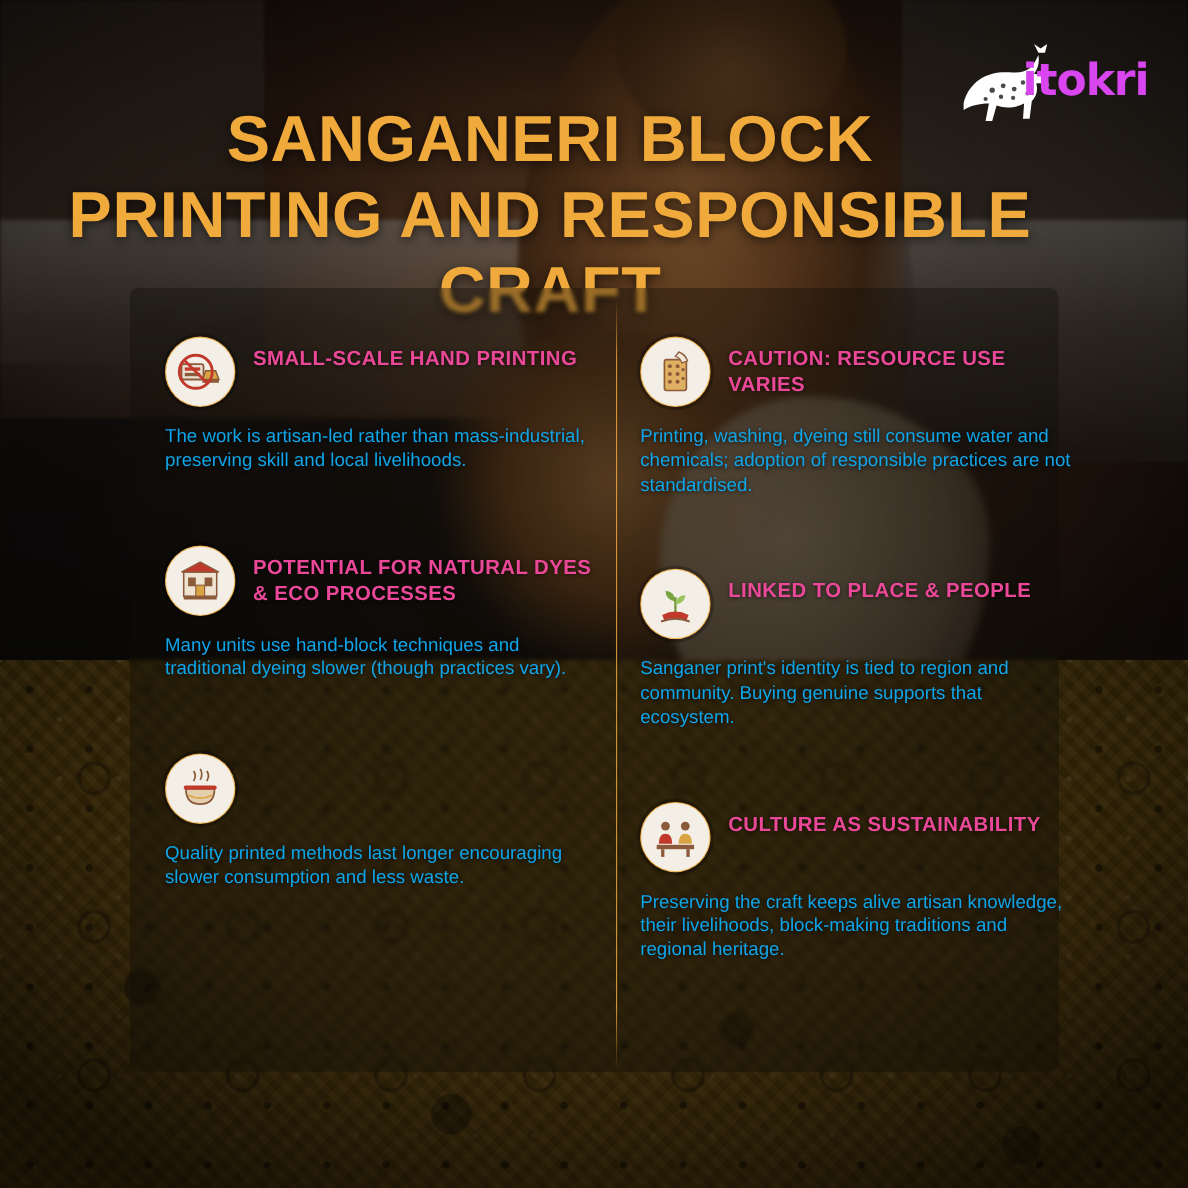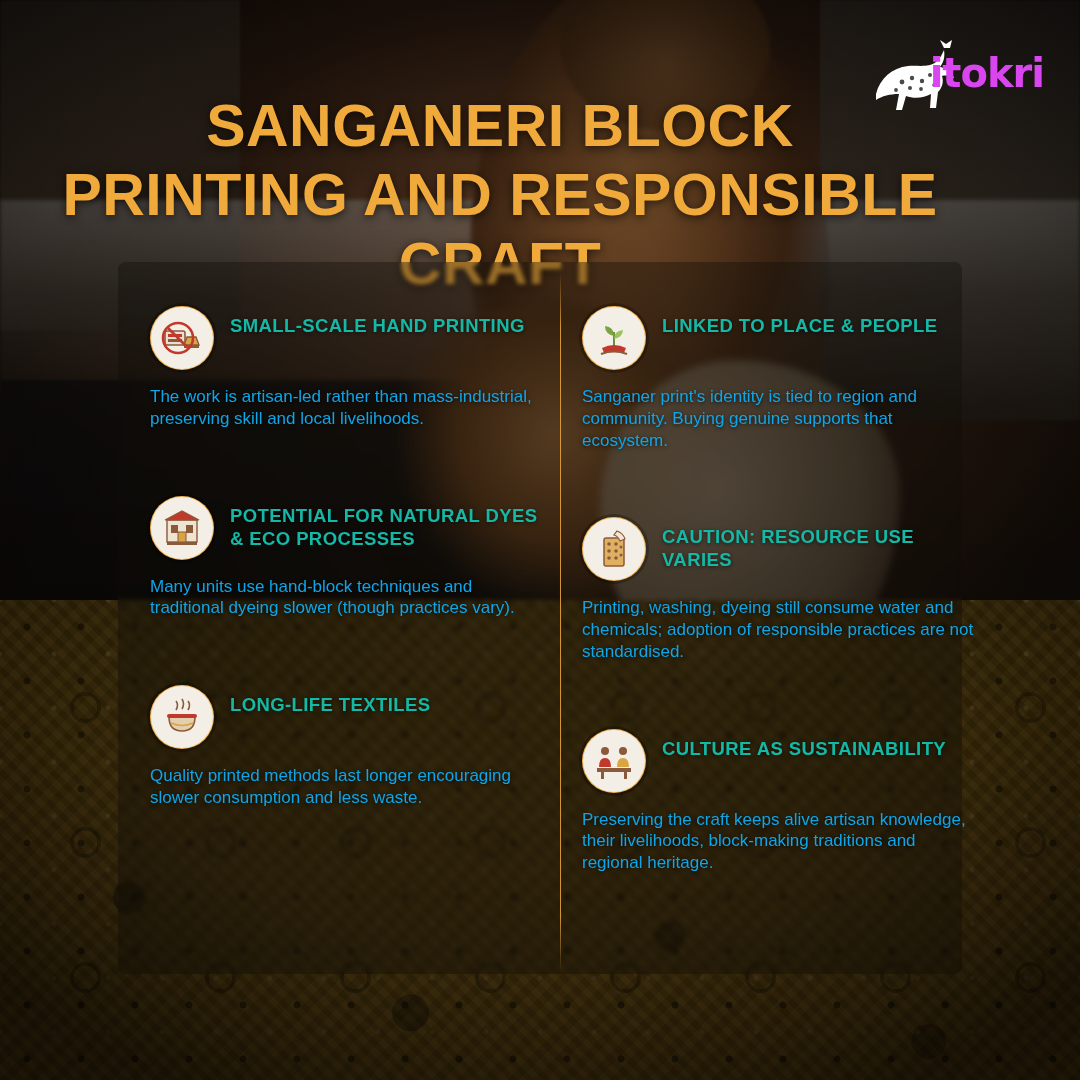--- a/index.html
+++ b/index.html
@@ -216,21 +216,21 @@
     border-radius: 50%;
     border: 1.5px solid rgba(240,169,59,0.85);
     background: #f4efe6;
     box-shadow: 0 0 0 3px rgba(0,0,0,0.25);
     display: flex;
     align-items: center;
     justify-content: center;
     overflow: hidden;
   }
   .item-title {
-    color: #14b8a6;
+    color: #ec4899;
     font-size: 18.5px;
     line-height: 1.25;
     font-weight: 800;
     letter-spacing: 0.4px;
     text-transform: uppercase;
     padding-top: 8px;
     text-shadow: 0 1px 4px rgba(0,0,0,0.6);
   }
   .item-body {
     margin-top: 16px;
@@ -329,44 +329,27 @@
         <div class="icon-badge">
           <svg viewBox="0 0 48 48" width="48" height="48">
             <path d="M11 24 Q11 38 24 38 Q37 38 37 24 Z" fill="#e3cfae" stroke="#8a5a3a" stroke-width="1.6"></path>
             <rect x="9" y="21" width="30" height="4" rx="2" fill="#c0392b"></rect>
             <path d="M18 17 q3-5 0-9" fill="none" stroke="#8a5a3a" stroke-width="1.6"></path>
             <path d="M24 16 q3-5 0-10" fill="none" stroke="#8a5a3a" stroke-width="1.6"></path>
             <path d="M30 17 q3-5 0-9" fill="none" stroke="#8a5a3a" stroke-width="1.6"></path>
             <path d="M13 30 q11 5 22 0" fill="none" stroke="#d9a441" stroke-width="1.6"></path>
           </svg>
         </div>
-        <div class="item-title">LONG-LIFE TEXTILES</div>
       </div>
       <div class="item-body">Quality printed methods last longer encouraging slower consumption and less waste.</div>
     </div>
 
   </div>
 
   <div class="col col-right">
-
-    <div class="item" style="margin-bottom:66px;">
-      <div class="item-head">
-        <div class="icon-badge">
-          <svg viewBox="0 0 48 48" width="48" height="48">
-            <path d="M24 32 L24 18" stroke="#6b8f3a" stroke-width="2"></path>
-            <path d="M24 22 q-9-2-9-10 q9 1 9 10Z" fill="#7aa43f"></path>
-            <path d="M24 25 q9-2 9-9 q-9 1-9 9Z" fill="#9bc45c"></path>
-            <path d="M12 34 q12-6 24 0 l-2 5 q-10-4-20 0Z" fill="#c0392b"></path>
-            <path d="M11 40 q13-5 26 0" fill="none" stroke="#8a5a3a" stroke-width="2"></path>
-          </svg>
-        </div>
-        <div class="item-title">LINKED TO PLACE &amp; PEOPLE</div>
-      </div>
-      <div class="item-body">Sanganer print's identity is tied to region and community. Buying genuine supports that ecosystem.</div>
-    </div>
 
     <div class="item" style="margin-bottom:66px;">
       <div class="item-head">
         <div class="icon-badge">
           <svg viewBox="0 0 48 48" width="48" height="48">
             <rect x="14" y="13" width="20" height="28" rx="2" fill="#e0b062" stroke="#8a5a3a" stroke-width="1.5"></rect>
             <g fill="#8a5a3a">
               <circle cx="19" cy="19" r="1.8"></circle>
                 <circle cx="26" cy="19" r="1.8"></circle>
               <circle cx="19" cy="26" r="1.8"></circle>
@@ -377,20 +360,36 @@
                 <circle cx="31" cy="30" r="1.5"></circle>
             </g>
             <path d="M27 6 q6 2 8 8 l-5 2 q-2-5-6-6Z" fill="#f1e6d7" stroke="#8a5a3a" stroke-width="1.2"></path>
           </svg>
         </div>
         <div class="item-title">CAUTION: RESOURCE USE VARIES</div>
       </div>
       <div class="item-body">Printing, washing, dyeing still consume water and chemicals; adoption of responsible practices are not standardised.</div>
     </div>
 
+    <div class="item" style="margin-bottom:66px;">
+      <div class="item-head">
+        <div class="icon-badge">
+          <svg viewBox="0 0 48 48" width="48" height="48">
+            <path d="M24 32 L24 18" stroke="#6b8f3a" stroke-width="2"></path>
+            <path d="M24 22 q-9-2-9-10 q9 1 9 10Z" fill="#7aa43f"></path>
+            <path d="M24 25 q9-2 9-9 q-9 1-9 9Z" fill="#9bc45c"></path>
+            <path d="M12 34 q12-6 24 0 l-2 5 q-10-4-20 0Z" fill="#c0392b"></path>
+            <path d="M11 40 q13-5 26 0" fill="none" stroke="#8a5a3a" stroke-width="2"></path>
+          </svg>
+        </div>
+        <div class="item-title">LINKED TO PLACE &amp; PEOPLE</div>
+      </div>
+      <div class="item-body">Sanganer print's identity is tied to region and community. Buying genuine supports that ecosystem.</div>
+    </div>
+
     <div class="item">
       <div class="item-head">
         <div class="icon-badge">
           <svg viewBox="0 0 48 48" width="48" height="48">
             <circle cx="15" cy="14" r="4" fill="#8a5a3a"></circle>
             <path d="M9 30 q0-9 6-9 q6 0 6 9Z" fill="#c0392b"></path>
             <circle cx="33" cy="14" r="4" fill="#8a5a3a"></circle>
             <path d="M27 30 q0-9 6-9 q6 0 6 9Z" fill="#d9a441"></path>
             <rect x="7" y="31" width="34" height="4" fill="#8a5a3a"></rect>
             <rect x="11" y="35" width="3" height="7" fill="#8a5a3a"></rect>

